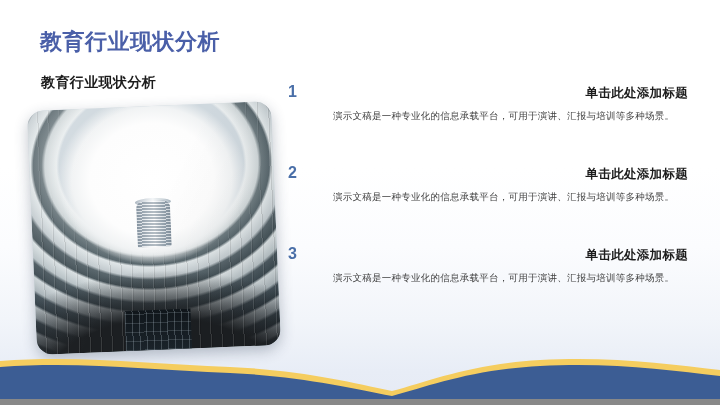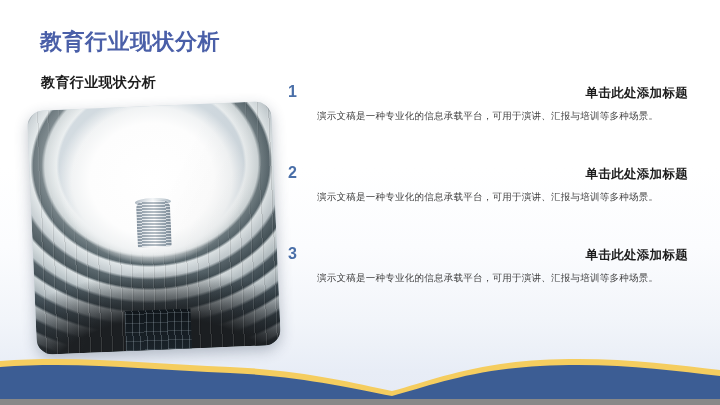--- a/index.html
+++ b/index.html
@@ -183,21 +183,21 @@
   .item-head {
     margin-left: 29px;
     font-size: 12.5px;
     font-weight: bold;
     color: #1c1c1c;
     letter-spacing: 0.3px;
     line-height: 1.2;
     text-align: right;
   }
   .item-body {
-    margin-left: 29px;
+    margin-left: 45px;
     margin-top: 8px;
     font-size: 9.5px;
     color: #404040;
     letter-spacing: 0.25px;
     line-height: 1.45;
     white-space: nowrap;
   }
 
   
   #waves {

